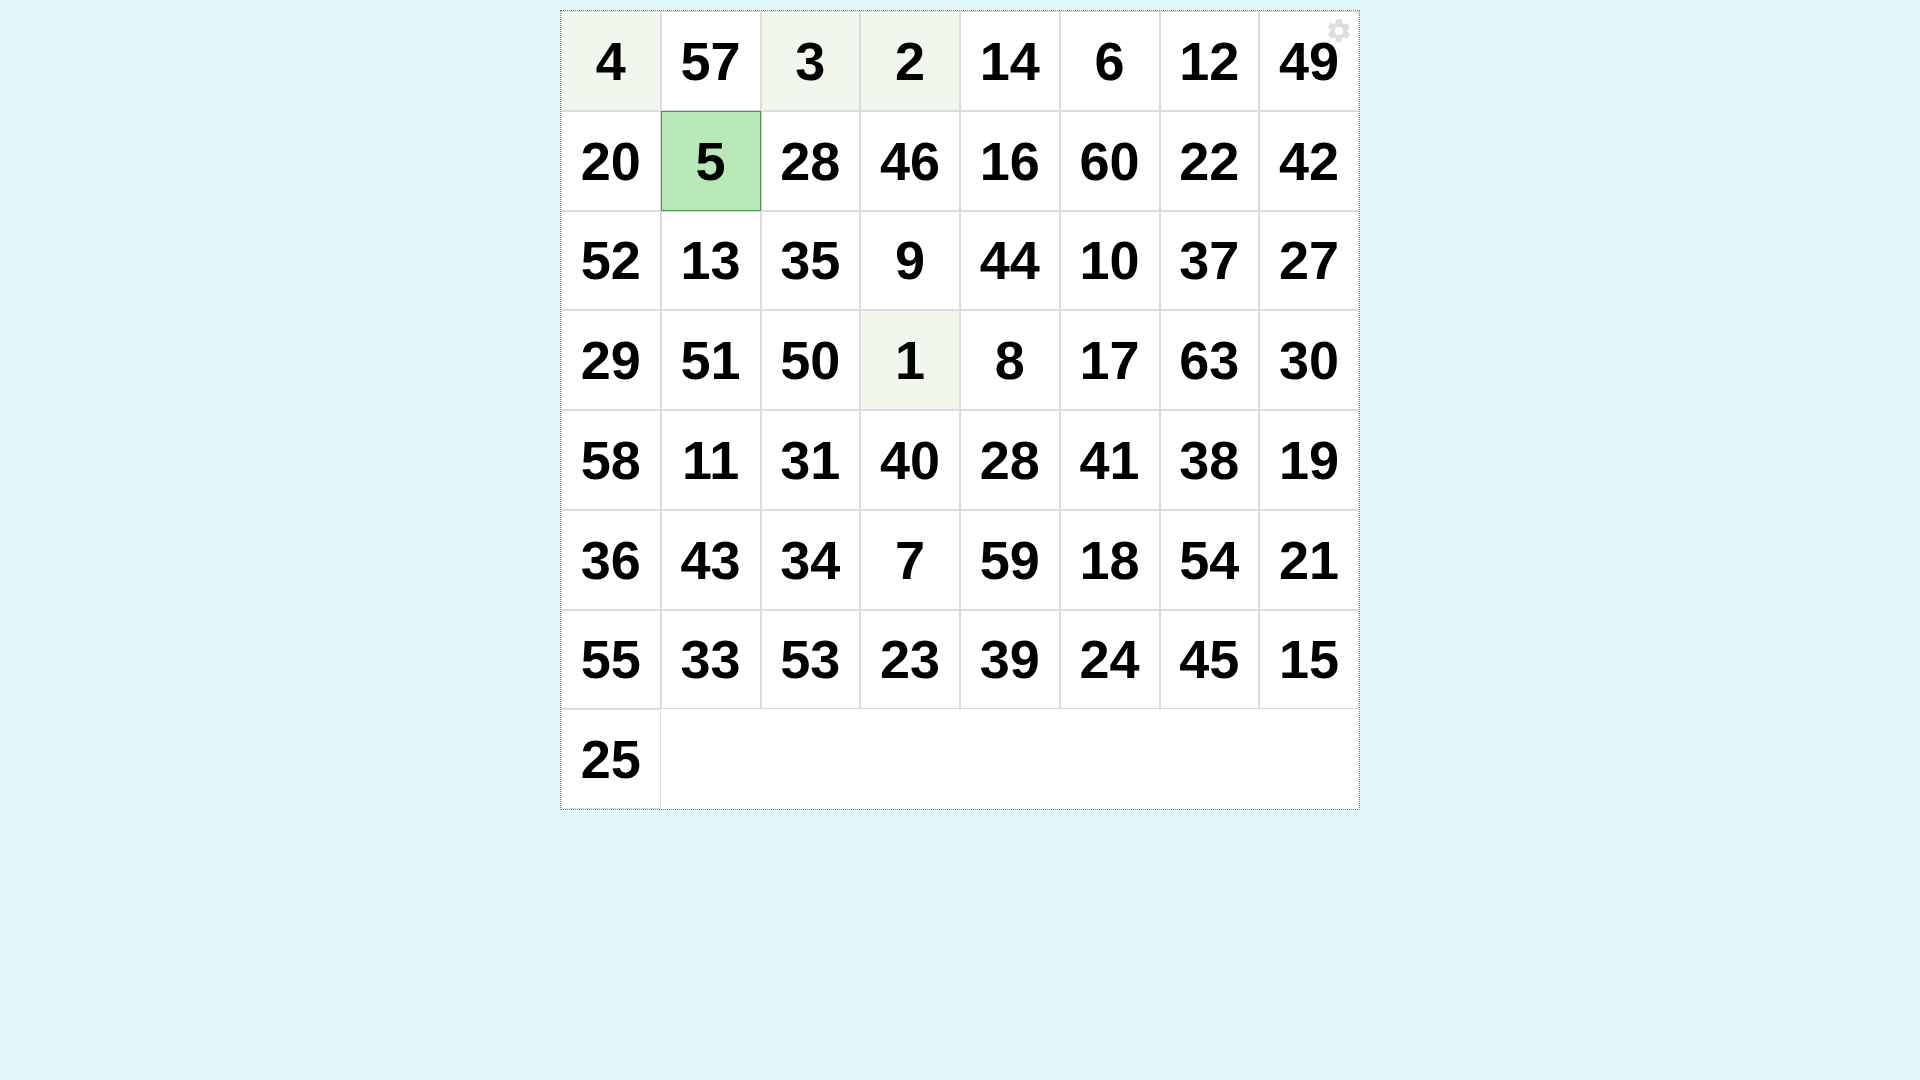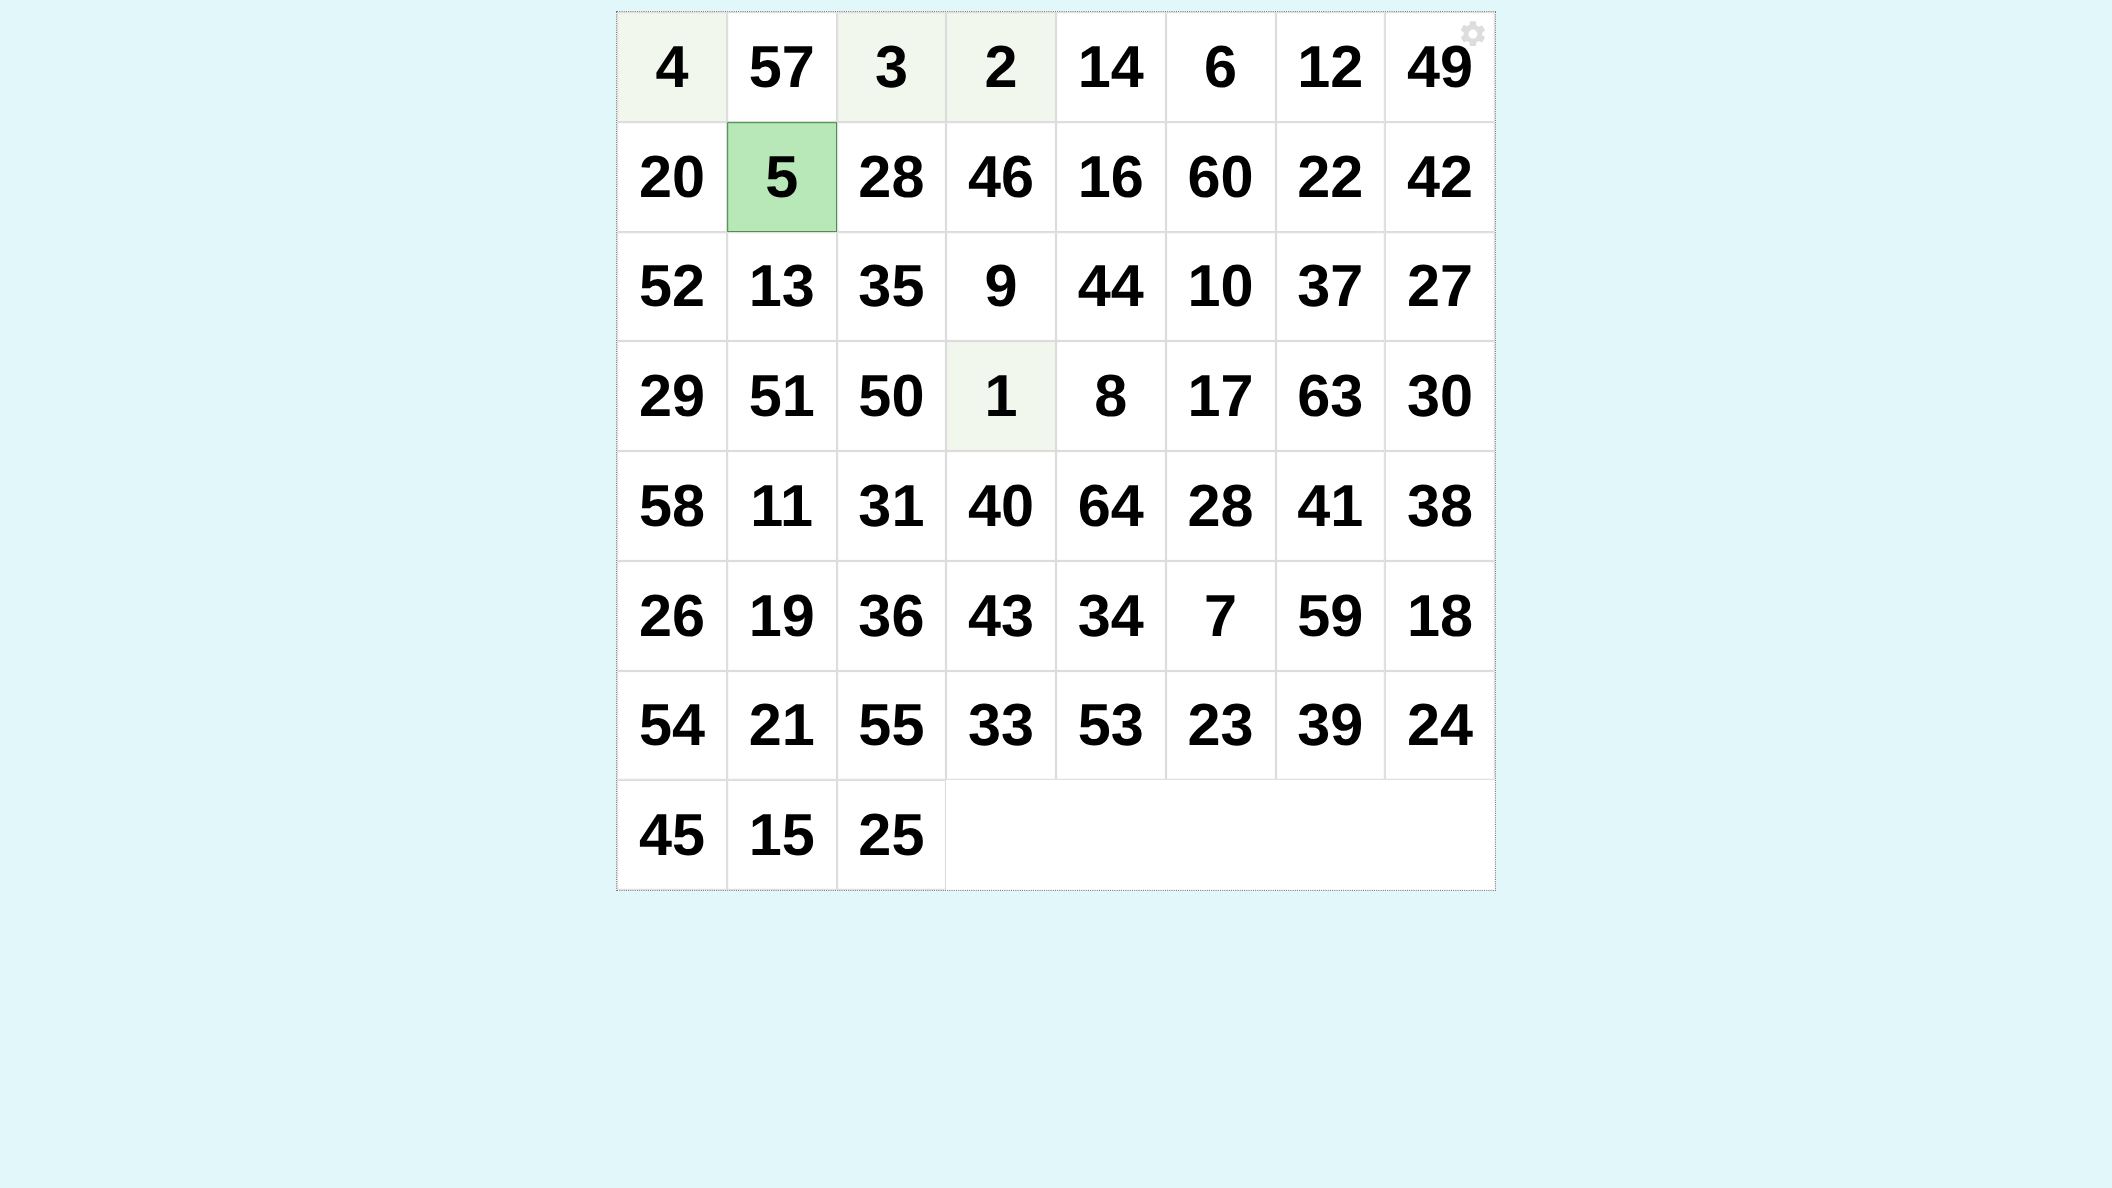--- a/index.html
+++ b/index.html
@@ -105,25 +105,23 @@
       <div class="cell">50</div>
       <div class="cell found">1</div>
       <div class="cell">8</div>
       <div class="cell">17</div>
       <div class="cell">63</div>
       <div class="cell">30</div>
       <div class="cell">58</div>
       <div class="cell">11</div>
       <div class="cell">31</div>
       <div class="cell">40</div>
-      <div class="cell">64</div>
       <div class="cell">28</div>
       <div class="cell">41</div>
       <div class="cell">38</div>
-      <div class="cell">26</div>
       <div class="cell">19</div>
       <div class="cell">36</div>
       <div class="cell">43</div>
       <div class="cell">34</div>
       <div class="cell">7</div>
       <div class="cell">59</div>
       <div class="cell">18</div>
       <div class="cell">54</div>
       <div class="cell">21</div>
       <div class="cell">55</div>

